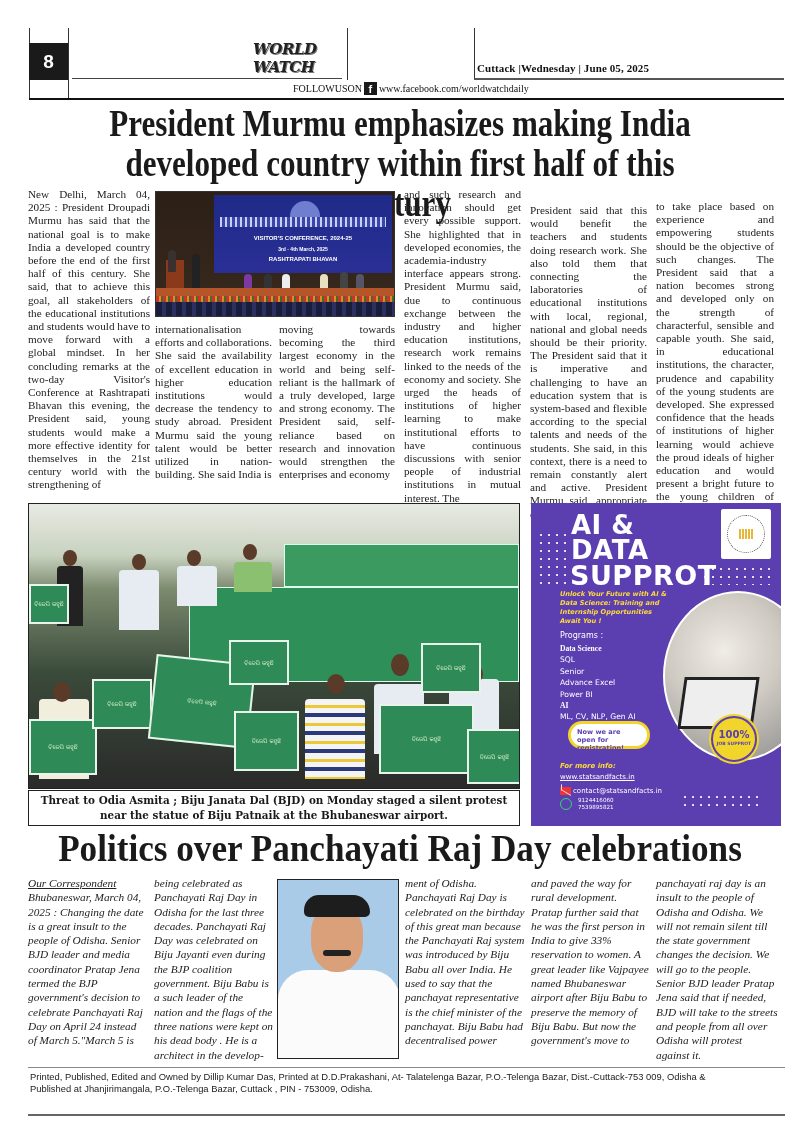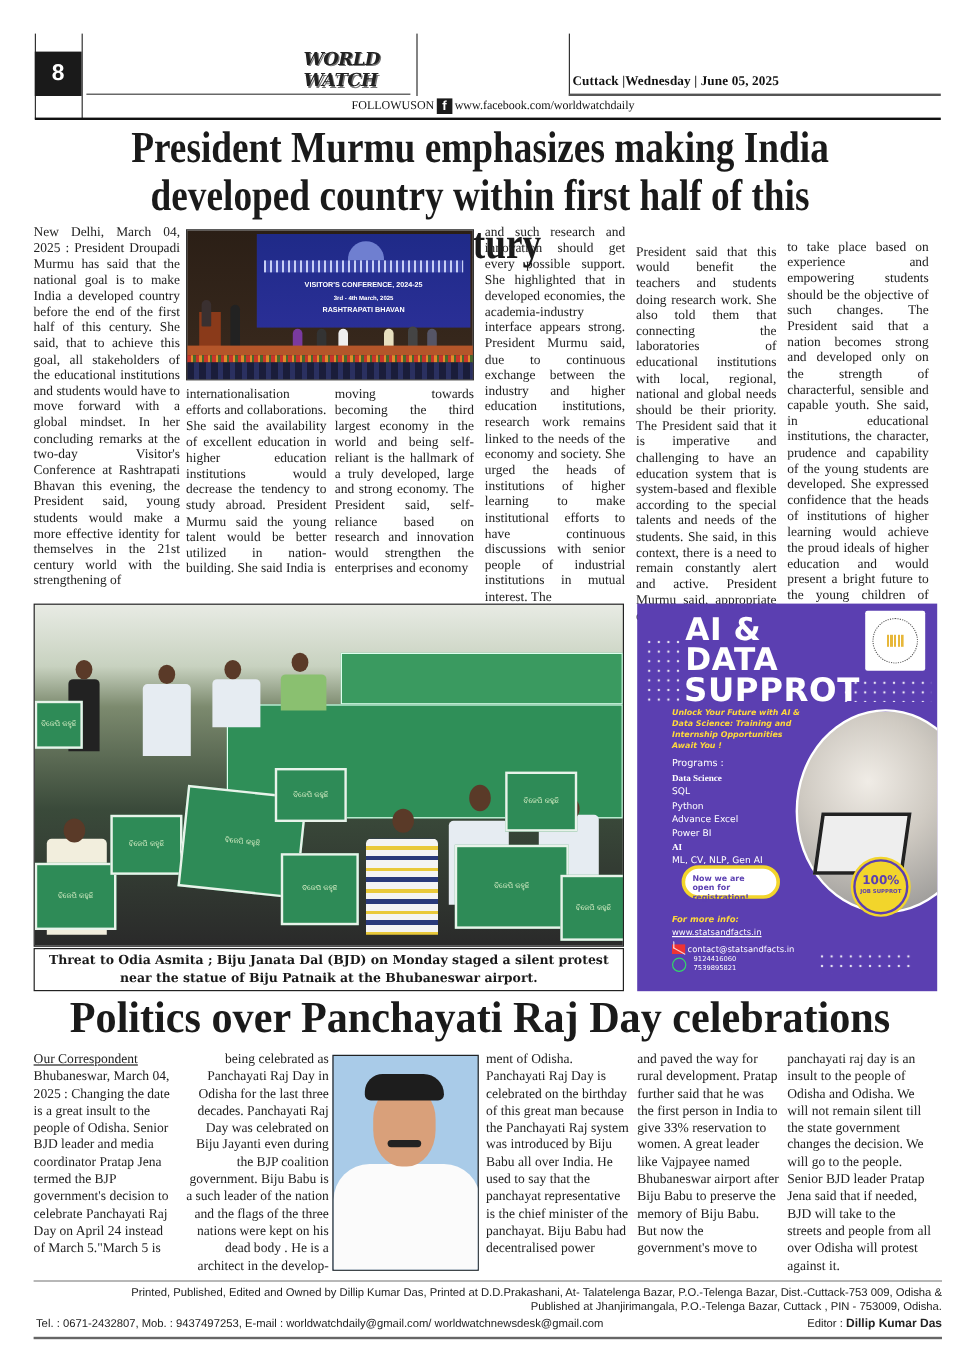--- a/index.html
+++ b/index.html
@@ -79,33 +79,33 @@
     font-weight: bold; text-align: center; font-size: 10px; line-height: 12px; padding-top: 11px; box-shadow: 0 0 0 2px #f2d52b; }
   .ad-job small { display: block; font-size: 4.5px; line-height: 6px; }
   .ad-logo { position: absolute; left: 190px; top: 6px; width: 50px; height: 50px; background: #fff; border-radius: 2px; }
   .ad-logo .ring { position: absolute; left: 6px; top: 6px; width: 38px; height: 38px; border-radius: 50%; border: 1px dotted #555; }
   .ad-logo .bars { position: absolute; left: 18px; top: 20px; width: 14px; height: 10px; background: repeating-linear-gradient(90deg,#e7b73a 0 2px,transparent 2px 3px); }
 
   
   .h2 { top: 829px; font-size: 37px; line-height: 40px; transform: scaleX(0.95); }
 
   
-  .col2 { position: absolute; font-family: "Liberation Serif", serif; font-size: 11.3px; line-height: 14.3px; color: #222; }
+  .col2 { position: absolute; font-family: "Liberation Serif", serif; font-size: 11.3px; line-height: 14.3px; color: #222; font-style: italic; }
   .byline { text-decoration: underline; }
   .portrait { position: absolute; left: 277px; top: 879px; width: 122px; height: 180px; border: 1px solid #222; background: #a9cbe8; overflow: hidden; }
   .portrait .hair { position: absolute; left: 26px; top: 15px; width: 66px; height: 42px; background: #1d1d1d; border-radius: 30px 34px 10px 10px; }
   .portrait .face { position: absolute; left: 33px; top: 26px; width: 52px; height: 66px; background: #d9a07a; border-radius: 40% 40% 46% 46%; }
   .portrait .mous { position: absolute; left: 45px; top: 70px; width: 28px; height: 6px; background: #222; border-radius: 4px; }
   .portrait .shirt { position: absolute; left: 0; top: 90px; width: 122px; height: 90px; background: #fbfbfb; border-radius: 30px 30px 0 0; }
 
   .rule-bottom { position: absolute; left: 28px; height: 1px; background: #888; }
 
   
   .footer { position: absolute; left: 30px; top: 1071px; width: 755px; font-family: "Liberation Sans", sans-serif; font-size: 9.4px; color: #222; line-height: 12.4px; }
-  .footer .center { text-align: right; }
+  .footer .center { text-align: left; }
   .footer .row { display: flex; justify-content: space-between; margin-top: 1px; }
   .editor b { font-size: 10px; }
   .foot-rule { position: absolute; left: 28px; top: 1114px; width: 757px; height: 2px; background: #666; }
 </style>
 </head>
 <body>
 
 <header>
   <div class="mast-vline" style="left:29px;top:28px;height:71px;"></div>
   <div class="mast-vline" style="left:68px;top:28px;height:71px;"></div>
@@ -220,21 +220,21 @@
     <div class="ring"></div>
     <div class="bars"></div>
   </div>
   <div class="ad-photo"></div>
   <div class="ad-laptop"></div>
   <div class="ad-sub">Unlock Your Future with AI &amp; Data Science: Training and Internship Opportunities Await You !</div>
   <div class="ad-prog-label">Programs :</div>
   <div class="ad-prog">
     <div class="b">Data Science</div>
     <div>SQL</div>
-    <div>Python</div>
+    <div>Senior</div>
     <div>Advance Excel</div>
     <div>Power BI</div>
     <div class="b">AI</div>
     <div>ML, CV, NLP, Gen AI</div>
   </div>
   <div class="ad-open">Now we are open for registration!</div>
   <div class="ad-job">
     <span>100%</span>
     <small>JOB SUPPROT</small>
   </div>
@@ -252,21 +252,21 @@
     </span>
   </div>
 </aside>
 
 <h2 class="headline h2">Politics over Panchayati Raj Day celebrations</h2>
 
 <div class="col2" style="left:28px;top:876px;width:118px;">
   <div class="byline">Our Correspondent</div>
   <div>Bhubaneswar, March 04, 2025 : Changing the date is a great insult to the people of Odisha. Senior BJD leader and media coordinator Pratap Jena termed the BJP government's decision to celebrate Panchayati Raj Day on April 24 instead of March 5."March 5 is</div>
 </div>
-<div class="col2" style="left:154px;top:876px;width:120px;text-align:right;">
+<div class="col2" style="left:154px;top:876px;width:120px;">
   <div>being celebrated as Panchayati Raj Day in Odisha for the last three decades. Panchayati Raj Day was celebrated on Biju Jayanti even during the BJP coalition government. Biju Babu is a such  leader of the nation and the flags of the three nations were kept on his dead  body . He is a architect  in the develop-</div>
 </div>
 <div class="portrait">
   <div class="shirt"></div>
   <div class="face"></div>
   <div class="hair" style="height:22px;"></div>
   <div class="mous"></div>
 </div>
 <div class="col2" style="left:405px;top:876px;width:120px;">
   <div>ment of Odisha. Panchayati Raj Day is celebrated on the birthday of this great man because the Panchayati Raj system was introduced  by Biju Babu all over India. He used to say that the panchayat representative is the chief minister of the panchayat.  Biju Babu had decentralised power</div>
@@ -276,20 +276,14 @@
 </div>
 <div class="col2" style="left:656px;top:876px;width:122px;">
   <div>panchayati raj day is an insult to the people of Odisha and Odisha. We will not remain silent till the state government changes the decision. We will go to the people. Senior BJD leader Pratap Jena said that if needed, BJD will take to the streets and people from all over Odisha will protest against it.</div>
 </div>
 
 <div class="rule-bottom" style="top:1067px;width:757px;"></div>
 
 <footer class="footer">
   <div class="center">Printed, Published, Edited and Owned by Dillip Kumar Das, Printed at D.D.Prakashani, At- Talatelenga Bazar, P.O.-Telenga Bazar, Dist.-Cuttack-753 009, Odisha &amp;</div>
   <div class="center">Published at Jhanjirimangala, P.O.-Telenga Bazar, Cuttack , PIN - 753009, Odisha.</div>
-  <div class="row">
-    <span>Tel. : 0671-2432807, Mob. : 9437497253, E-mail : worldwatchdaily@gmail.com/ worldwatchnewsdesk@gmail.com</span>
-    <span class="editor">
-      <span>Editor : </span><b>Dillip Kumar Das</b>
-    </span>
-  </div>
 </footer>
 <div class="foot-rule"></div>
 
 </body></html>

